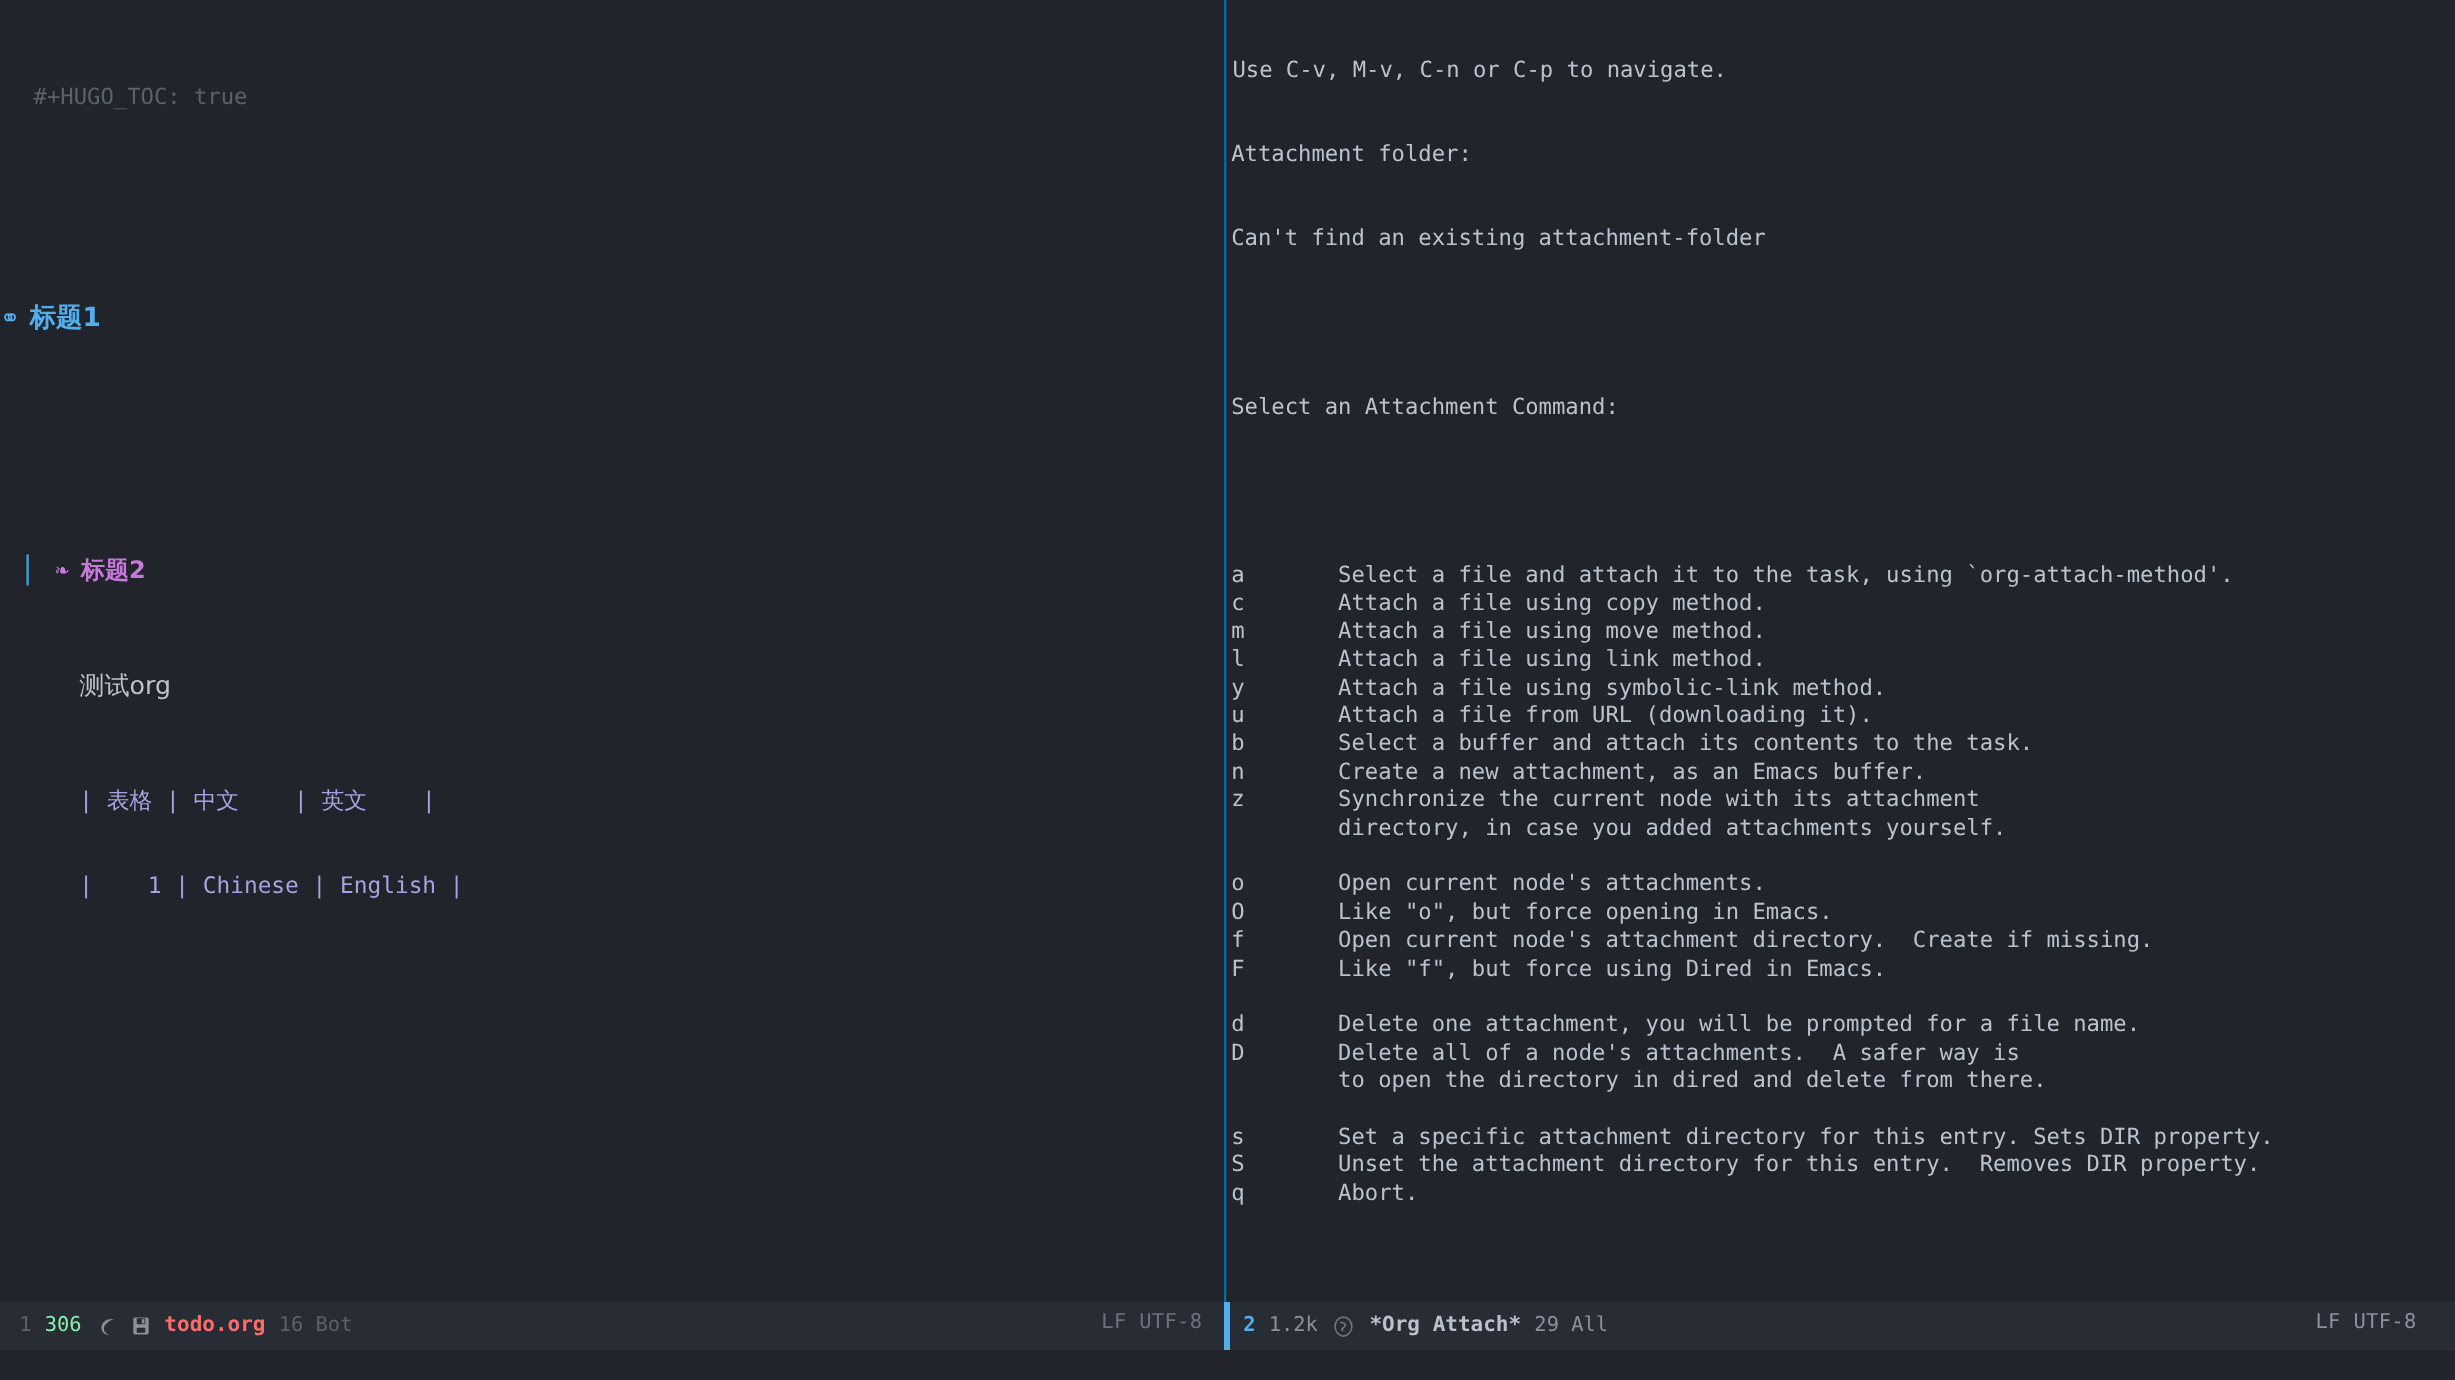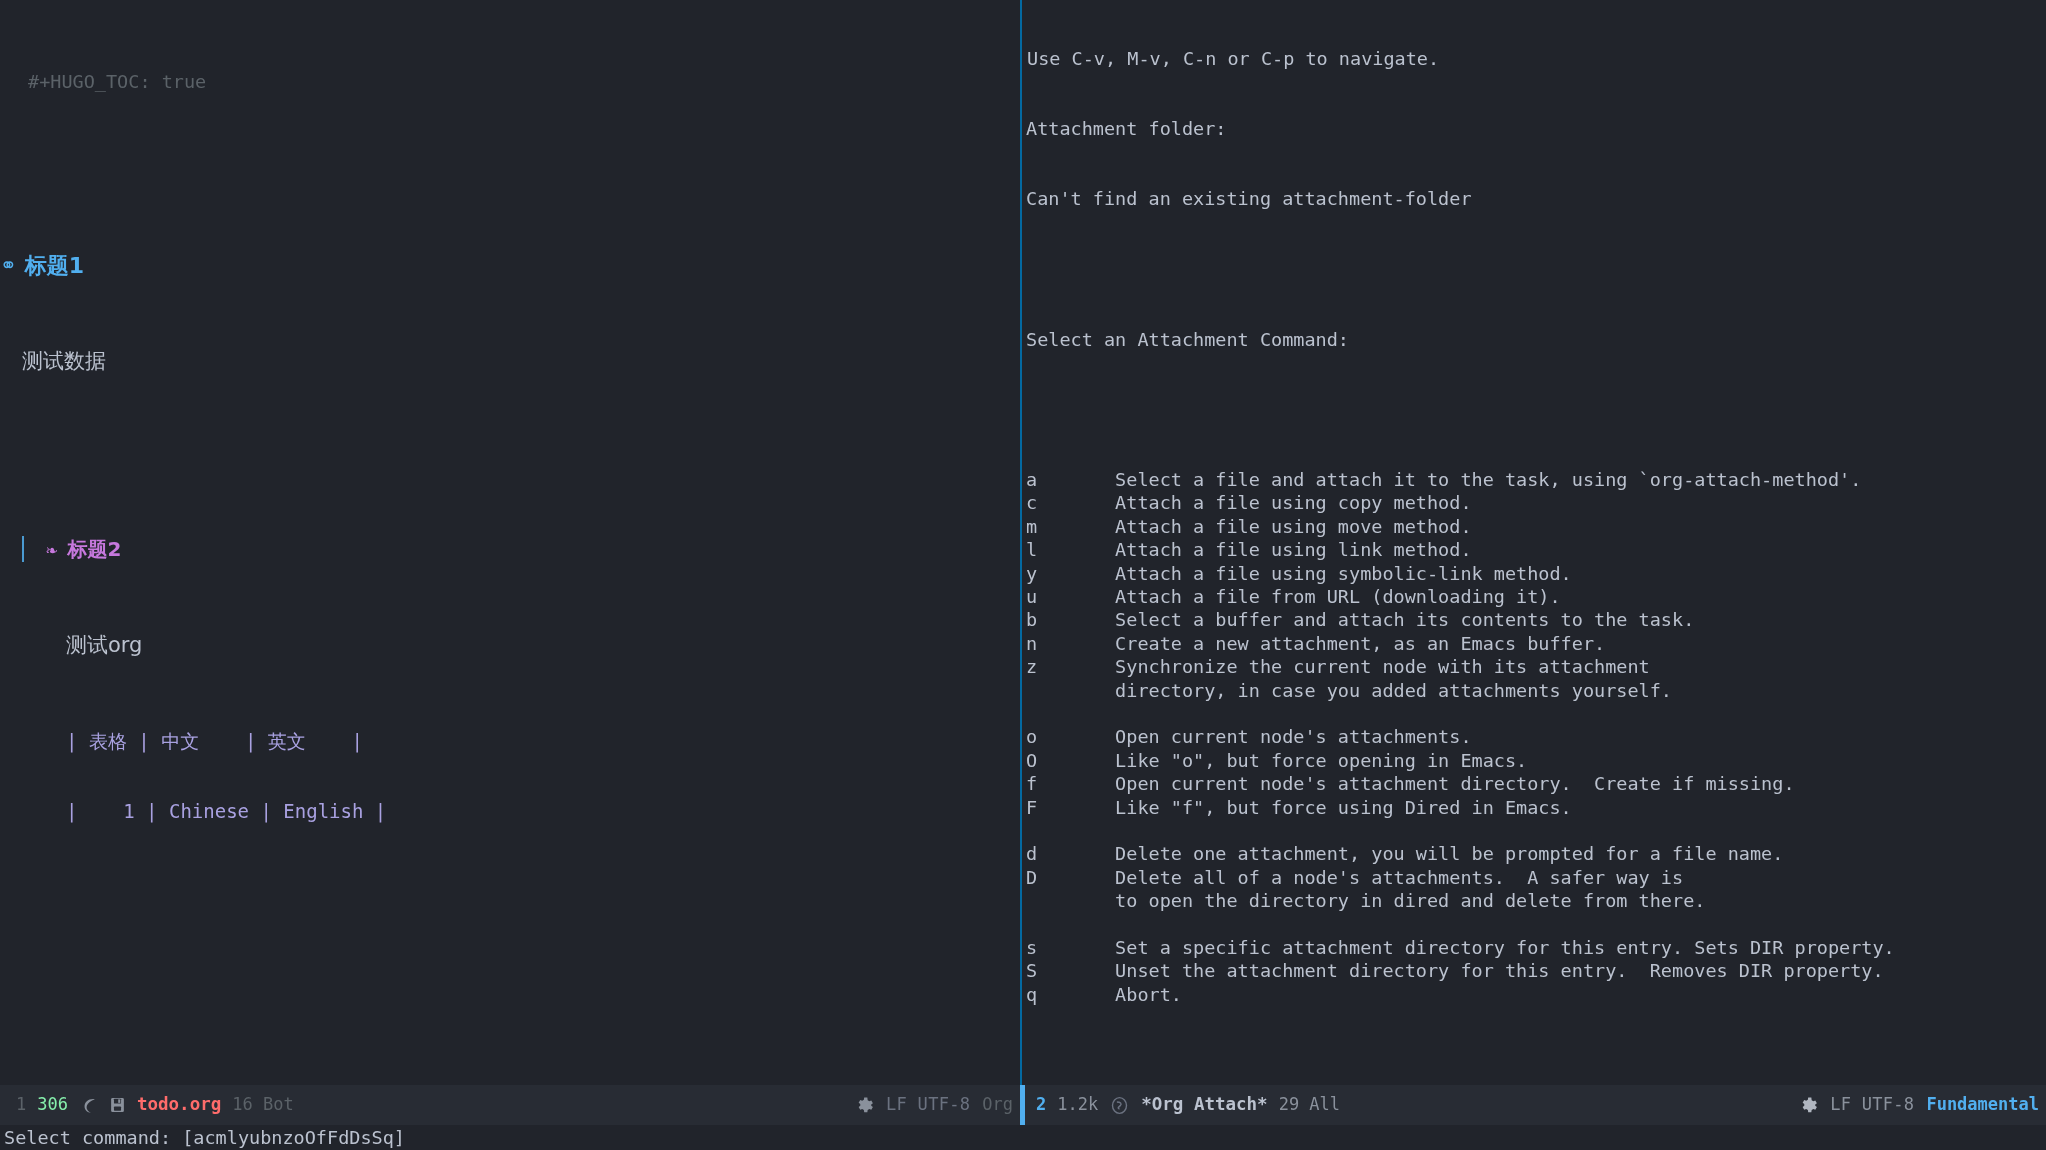--- a/index.html
+++ b/index.html
@@ -142,21 +142,21 @@
 
   .ml-bar {
     width: 5px;
     height: 40px;
     flex: 0 0 auto;
   }
   .ml-bar.inactive { background: #282c34; }
   .ml-bar.active   { background: #51afef; }
 
   .ml-left-group  { display: flex; align-items: center; gap: 11px; padding-left: 11px; }
-  .ml-right-group { display: flex; align-items: center; gap: 12px; margin-left: auto; padding-right: 7px; }
+  .ml-right-group { display: flex; align-items: center; gap: 12px; margin-left: auto; padding-right: 18px; flex-direction: column; }
 
   .ml-num { color: #5b6268; }
   .ml-num.active-num { color: #51afef; font-weight: bold; }
   .ml-size { color: #8a919c; }
   .ml-size.dim { color: #86efac; }
 
   .ml-buffer-name { color: #ff6c6b; font-weight: bold; font-size: 17.5px; }
   .ml-buffer-name.plain { color: #bbc2cf; font-weight: bold; }
   .ml-pos { color: #5b6268; }
   .ml-pos.brighter { color: #8a919c; }
@@ -192,21 +192,20 @@
 
           <div class="line keyword">#+HUGO_TOC: true</div>
 
           <div class="spacer-sm"></div>
 
           <div class="h1-line">
             <span class="h1-bullet">⚭</span>
             <span class="h1-title">标题1</span>
           </div>
 
-          <div class="h1-body">测试数据</div>
 
           <div class="spacer-sm"></div>
 
           <div class="h2-line">
             <span class="h2-guide"></span>
             <span class="h2-bullet">❧</span>
             <span class="h2-title">标题2</span>
           </div>
 
           <div class="h2-body">测试org</div>
@@ -290,17 +289,14 @@
             <path fill="#b0b6c0" d="M20.5 13.2c.05-.4.08-.8.08-1.2s-.03-.8-.08-1.2l2.1-1.6-2-3.5-2.5 1a7.9 7.9 0 00-2.1-1.2L15.6 2h-4l-.4 2.7c-.75.3-1.45.7-2.1 1.2l-2.5-1-2 3.5 2.1 1.6c-.05.4-.08.8-.08 1.2s.03.8.08 1.2l-2.1 1.6 2 3.5 2.5-1c.65.5 1.35.9 2.1 1.2l.4 2.7h4l.4-2.7c.75-.3 1.45-.7 2.1-1.2l2.5 1 2-3.5-2.1-1.6z"></path>
           </svg>
         </span>
         <span class="ml-enc brighter">LF UTF-8</span>
         <span class="ml-major active-major">Fundamental</span>
       </div>
     </div>
 
   </div>
 
-  <div id="echo-area">
-    <span>Select command: [acmlyubnzoOfFdDsSq]</span>
-  </div>
 
 </div>
 
 </body></html>

